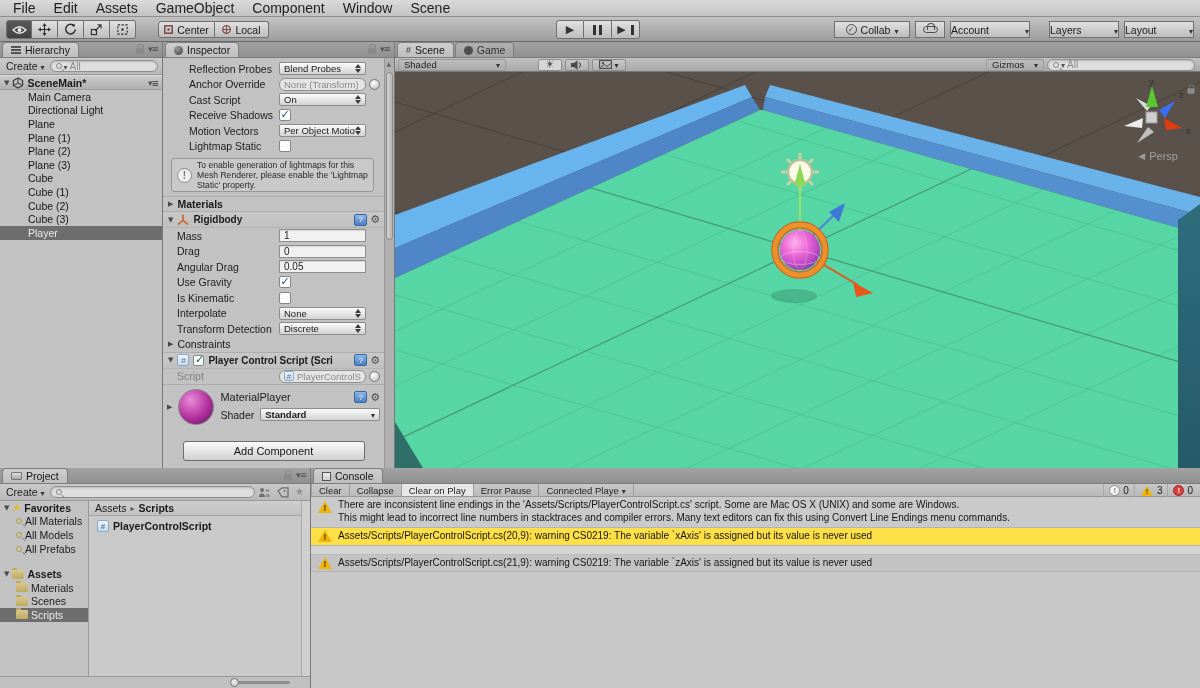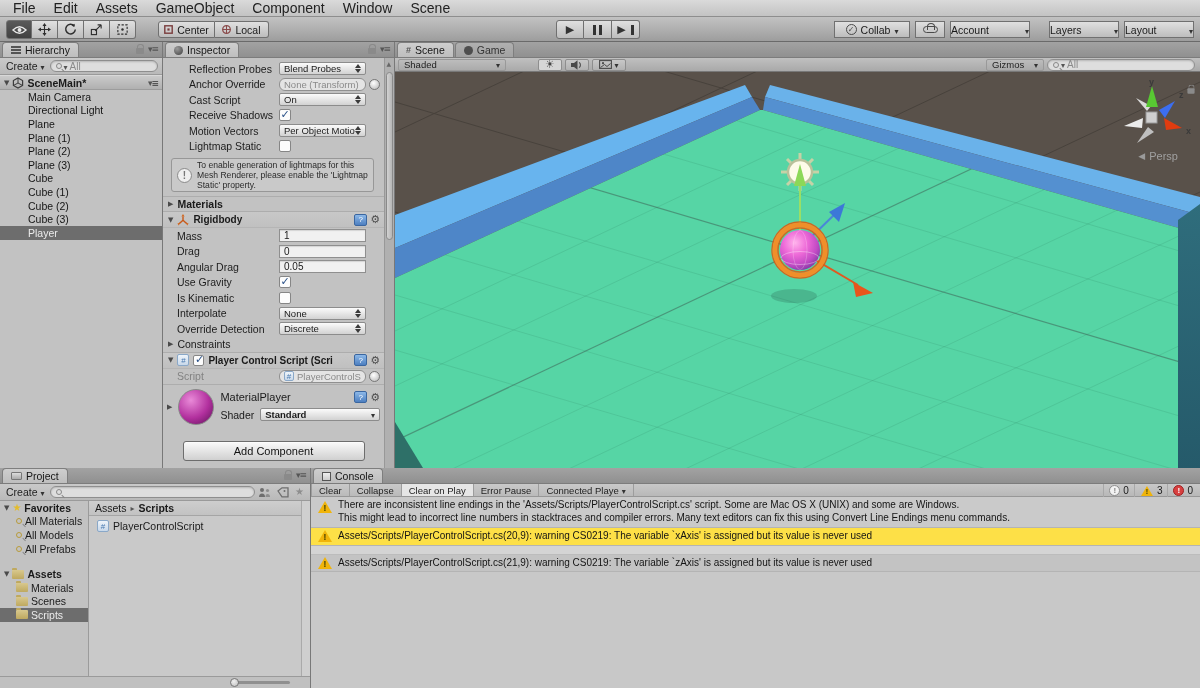--- a/index.html
+++ b/index.html
@@ -133,21 +133,21 @@
   #project{left:0;top:468px;width:310px;height:220px;}
   .ptool-icons{display:flex;align-items:center;gap:6px;padding-right:2px;}
   #ptree{position:absolute;left:0;top:33px;bottom:12px;width:88px;overflow:hidden;}
   .t-item{height:13.6px;display:flex;align-items:center;gap:3px;padding-left:4px;font-size:10.5px;white-space:nowrap;overflow:hidden;}
   .t-item.indent{padding-left:16px;}
   .t-item.bold{font-weight:bold;}
   .t-item.selected{background:#6d6d6d;color:#ececec;}
   #ptree-divider{position:absolute;left:88px;top:33px;bottom:12px;width:1px;background:#9b9b9b;}
   #pcontent{position:absolute;left:89px;top:33px;right:9px;bottom:12px;background:#c9c9c9;}
   .breadcrumb{height:15px;background:linear-gradient(#cecece,#c2c2c2);border-bottom:1px solid #a5a5a5;display:flex;align-items:center;gap:4px;padding:0 6px;font-size:10.5px;}
-  .file-item{display:flex;align-items:center;gap:4px;padding:4px 0 0 8px;font-size:10.5px;}
+  .file-item{display:flex;align-items:center;gap:4px;padding:4px 0 0 8px;font-size:10.5px;font-weight:bold;}
   #pcscroll{position:absolute;right:0px;top:33px;bottom:12px;width:9px;background:#cfcfcf;border-left:1px solid #aaa;}
   #pbottombar{position:absolute;left:0;right:0;bottom:0;height:12px;background:#c0c0c0;border-top:1px solid #9a9a9a;}
   #pslider{position:absolute;left:232px;top:4px;width:58px;height:3px;background:#8f8f8f;border-radius:2px;}
   #psliderknob{position:absolute;left:-2px;top:-3px;width:9px;height:9px;border-radius:50%;background:radial-gradient(circle at 40% 35%,#efefef,#bdbdbd);border:1px solid #777;}
 
   
   #console{left:310px;top:468px;width:890px;height:220px;border-left:1px solid #787878;background:#c8c8c8;}
   #ctoolbar{position:absolute;left:0;right:0;top:16px;height:13px;background:linear-gradient(#c8c8c8,#b8b8b8);border-bottom:1px solid #979797;display:flex;align-items:stretch;}
   .cbtn{display:flex;align-items:center;gap:3px;padding:0 7px;font-size:9.5px;color:#222;border-right:1px solid #9d9d9d;background:linear-gradient(#c9c9c9,#bababa);}
   .cbtn.on{background:#e6e6e6;}
@@ -424,21 +424,21 @@
       </div>
       <div class="irow rb">
         <span class="ilabel">Interpolate</span>
         <div class="dd">
             <span class="ddtxt">None</span>
             <span class="updown"></span>
           </div>
         <span class="slot"></span>
       </div>
       <div class="irow rb">
-        <span class="ilabel">Override Detection</span>
+        <span class="ilabel">Transform Detection</span>
         <div class="dd">
             <span class="ddtxt">Discrete</span>
             <span class="updown"></span>
           </div>
         <span class="slot"></span>
       </div>
       <div class="isection" style="border-top:none;">
         <span class="fold-closed"></span>
         <span style="font-size:10.5px;">Constraints</span>
       </div>

